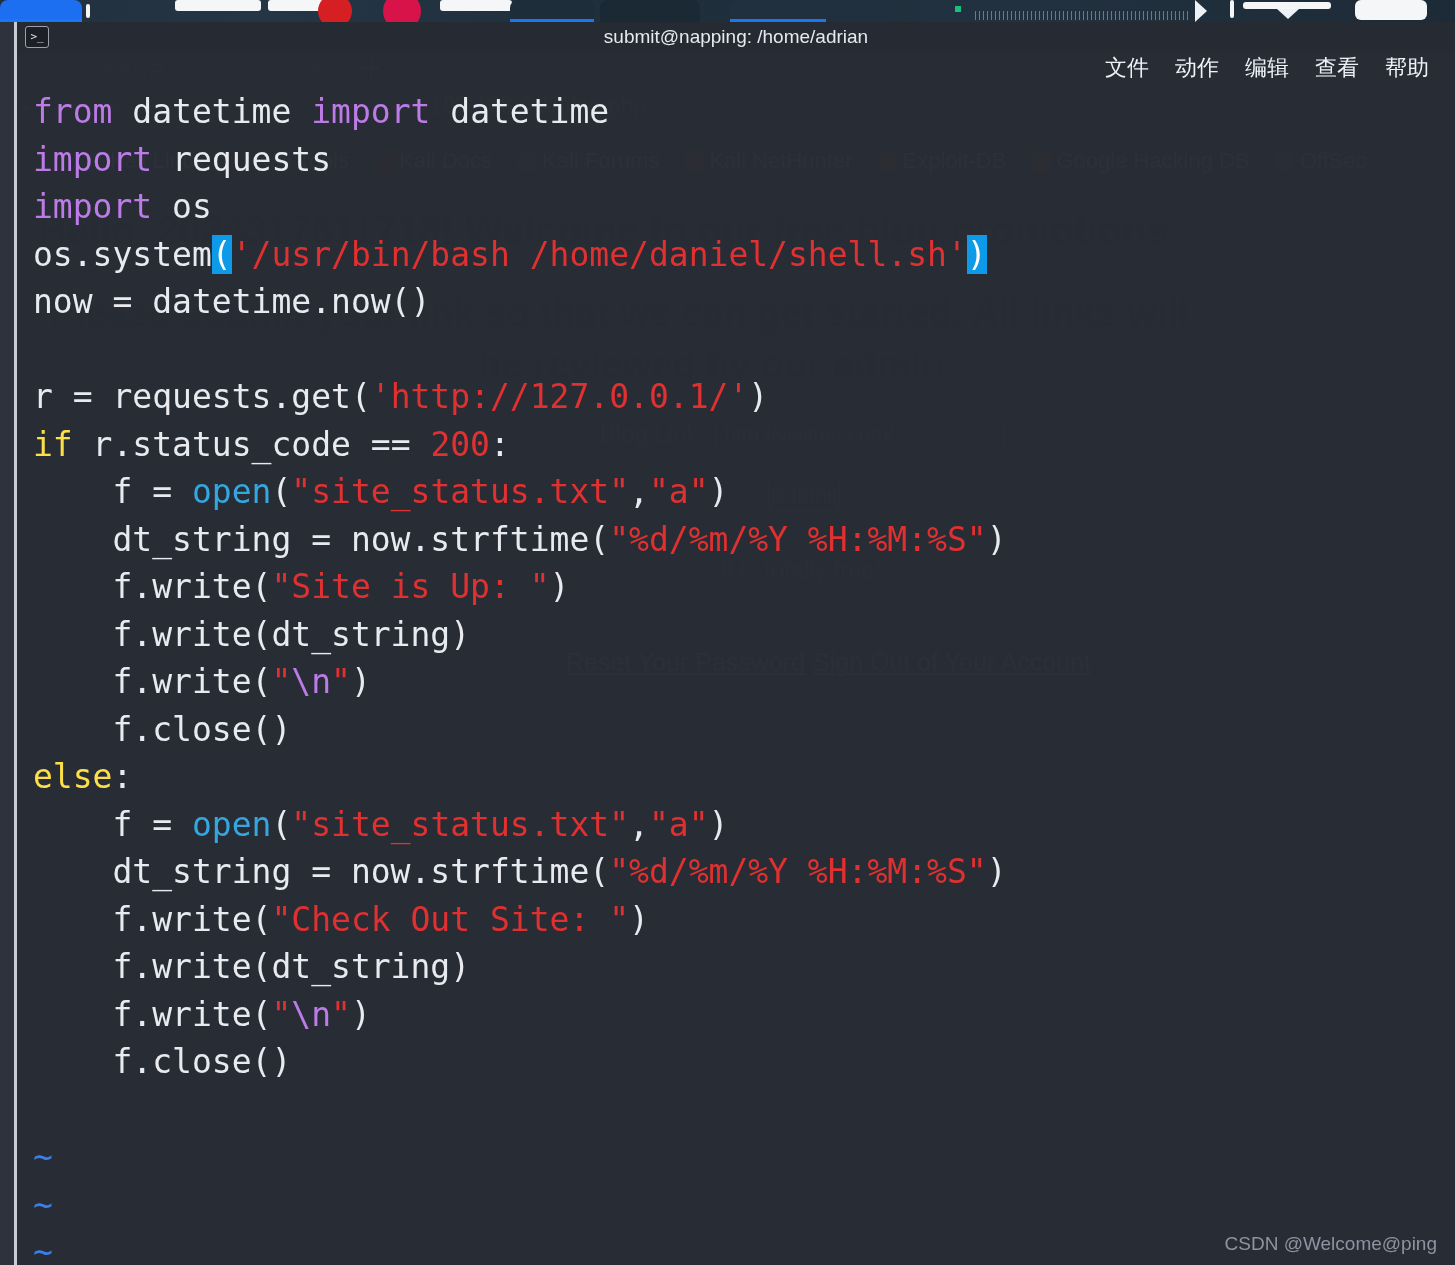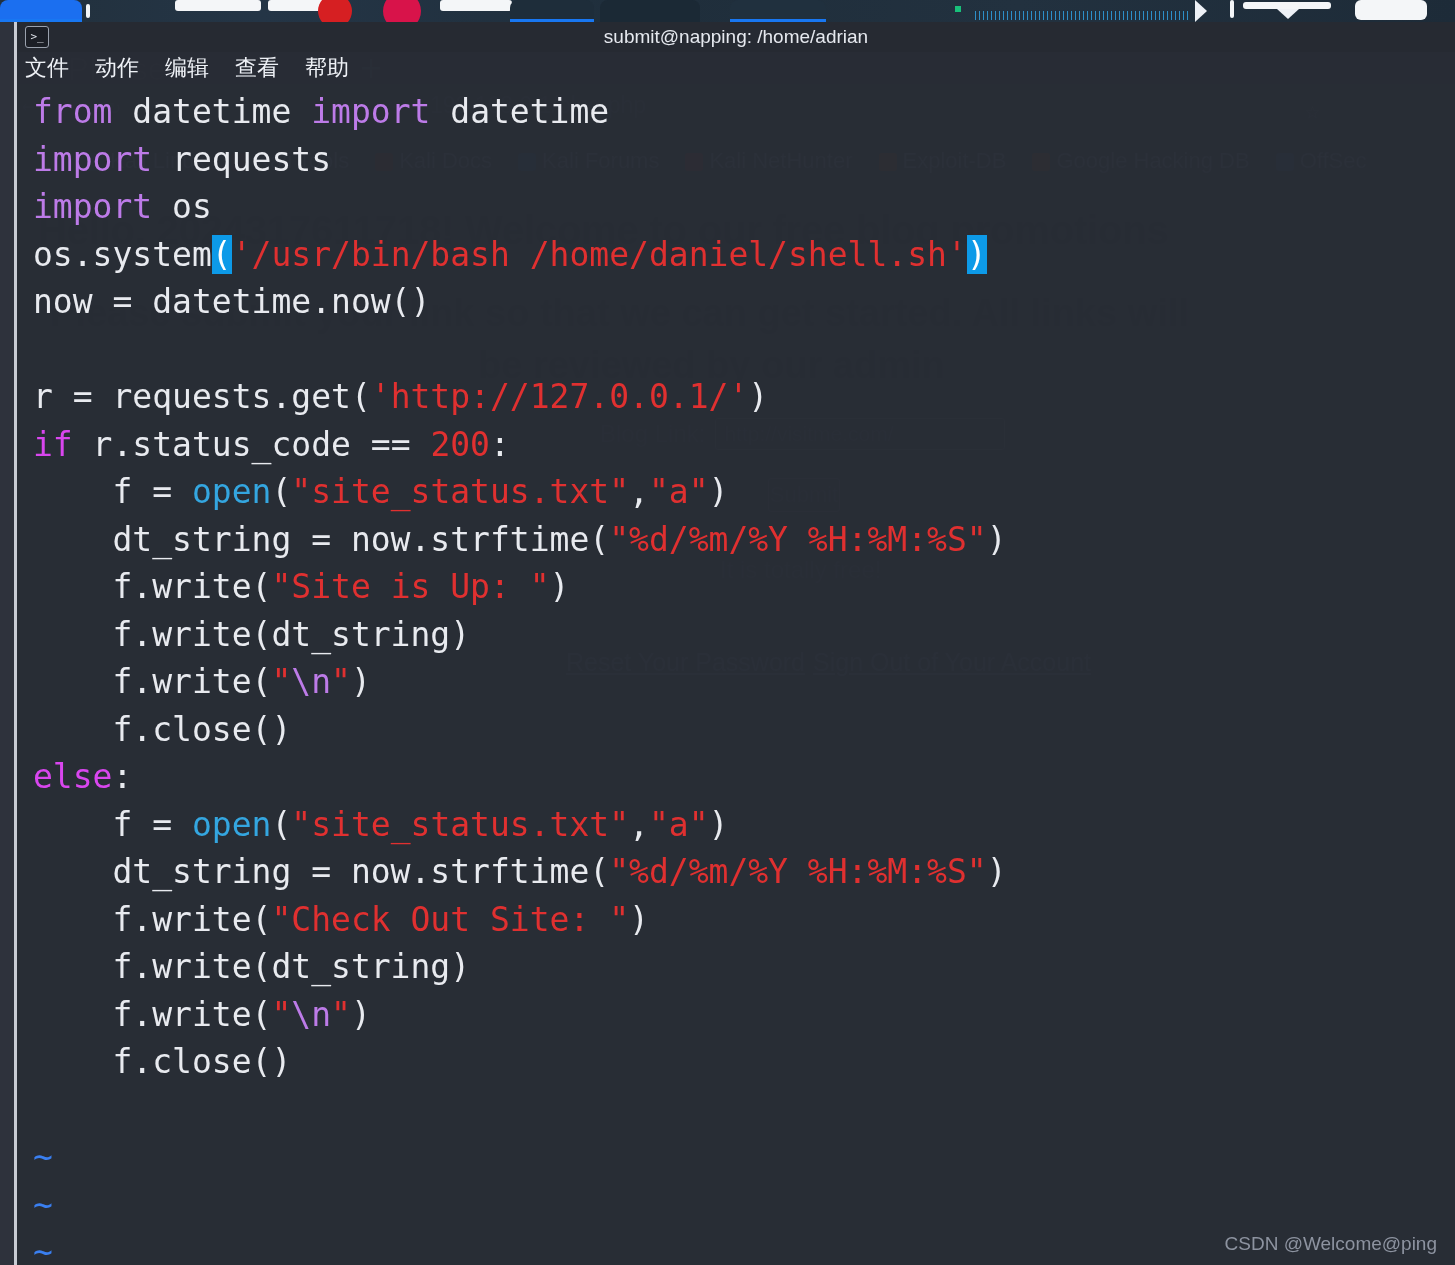--- a/index.html
+++ b/index.html
@@ -171,40 +171,41 @@
     width:24px; height:22px;
     border:1px solid #9aa1ad; border-radius:3px;
     background:#1c1f26;
     color:#dfe3ea; font-size:11px;
     font-family:"DejaVu Sans Mono",monospace;
     line-height:20px; text-align:center;
   }
   .term-menubar {
     height:32px; flex:0 0 auto;
     display:flex; align-items:center;
-    padding-left:8px;
+    padding-left:30px;
     font-family:"Liberation Sans",sans-serif;
     font-size:22px; color:#eef1f6;
     background:rgba(40,44,52,0.55);
+    justify-content:flex-end;
   }
   .term-menubar .mi { margin-right:26px; cursor:default; }
 
   
   .vim {
     position:relative; flex:1 1 auto;
     padding:4px 0 0 16px;
     font-family:"DejaVu Sans Mono", monospace;
     font-size:33px;
     line-height:47.5px;
     color:#e8eaef;
     white-space:pre;
     overflow:hidden;
   }
   .vim .kw     { color:#bd7be8; }   
-  .vim .cond   { color:#d946ef;margin-top:15px; }   
+  .vim .cond   { color:#fde047;margin-top:15px; }   
   .vim .str    { color:#e03030; }   
   .vim .fn     { color:#34a6e0; }   
   .vim .esc    { color:#bd7be8; }
   .vim .hl     { background:#0d9ae8; color:#ffffff; }
   .vim .tilde  { color:#3a7ff0; }
 
   .csdn {
     position:absolute; right:18px; bottom:10px;
     font-family:"Liberation Sans",sans-serif;
     font-size:19px; color:#8d93a0;

